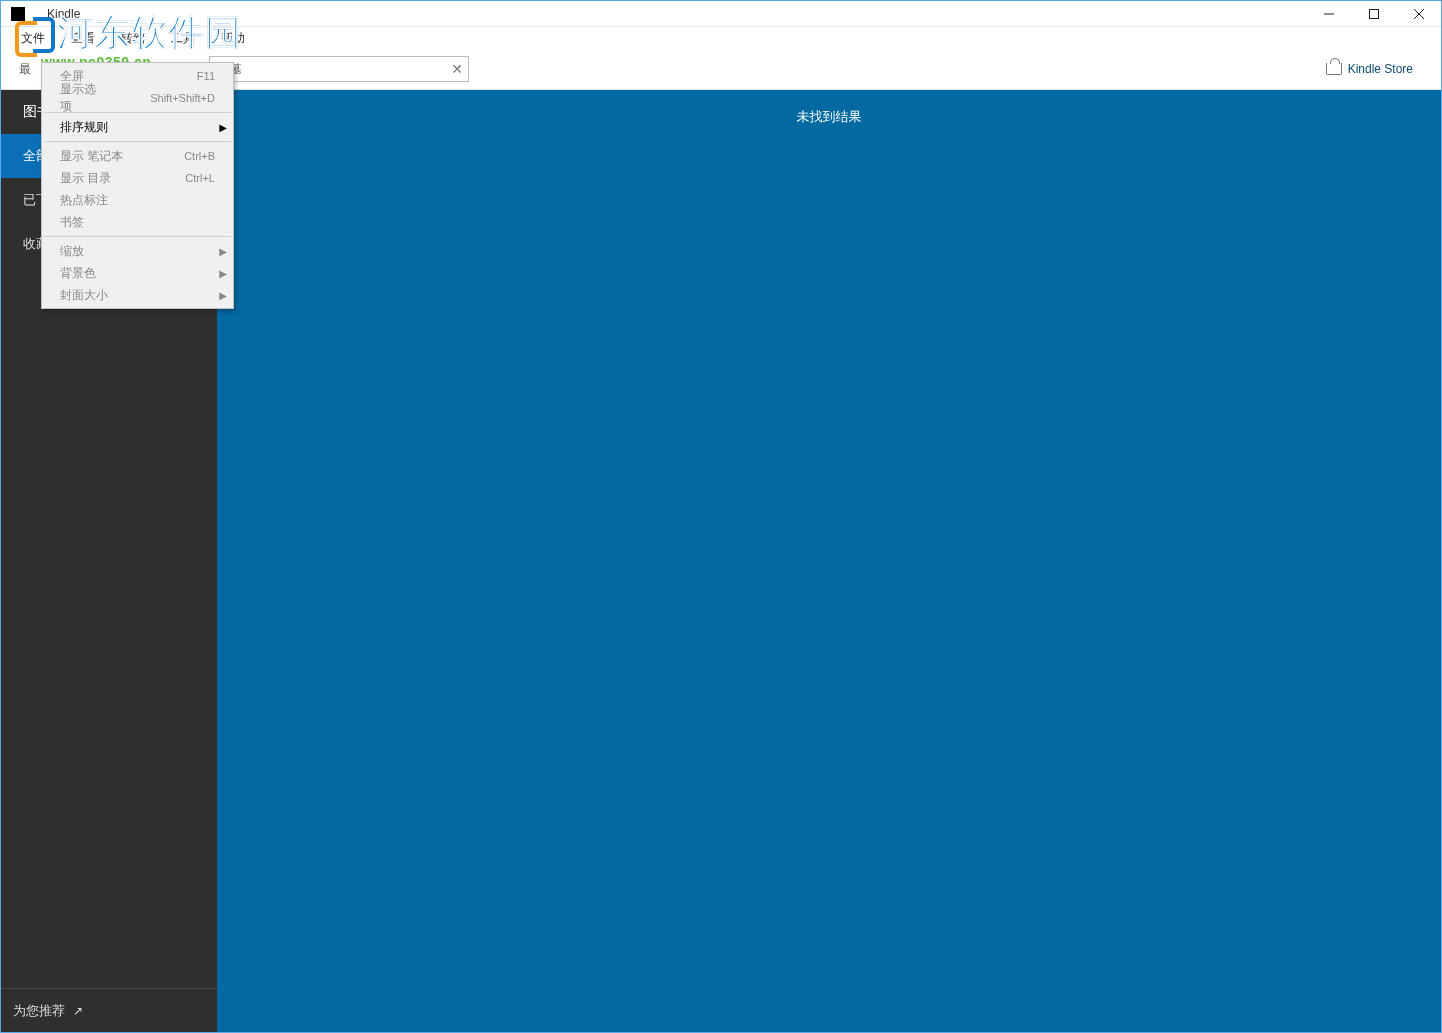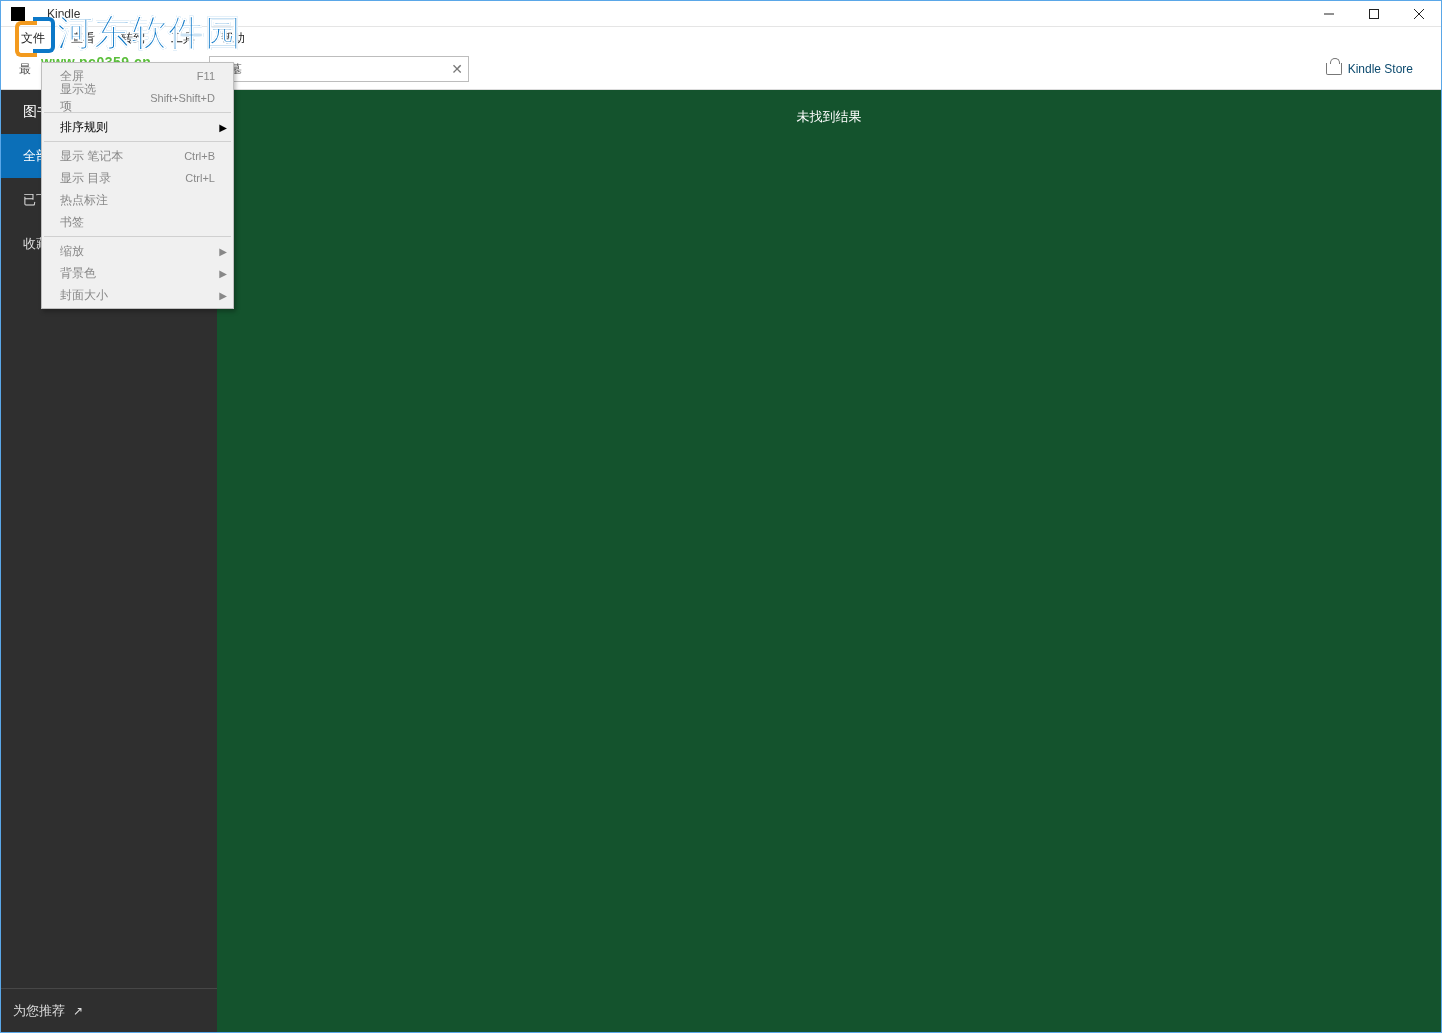--- a/index.html
+++ b/index.html
@@ -36,21 +36,21 @@
 
   
   .body { display: flex; height: calc(100% - 26px - 22px - 41px); position: relative; }
   .sidebar { width: 216px; background: #2f2f2f; display: flex; flex-direction: column; color: #ddd; font-size: 13px; }
   .side-item { height: 44px; display:flex; align-items:center; padding-left: 22px; cursor:pointer; }
   .side-item.header { color: #fff; font-size:14px; }
   .side-item.selected { background: #0b6fb8; color: #fff; }
   .side-footer { margin-top:auto; height:44px; display:flex; align-items:center; padding-left:12px; border-top:1px solid #474747; gap:8px; cursor:pointer;}
   .arrow-out { font-size: 12px; color:#ddd; }
 
-  .main { flex:1; background: #14532d; color:#fff; position: relative; }
+  .main { flex:1; background: #0369a1; color:#fff; position: relative; }
   .no-results { text-align:center; font-size:13px; color:#fff; padding-top:18px; }
 
   
   .dropdown { position: absolute; top: 61px; left: 40px; width: 193px; background: #f0f0f0; border: 1px solid #bfbfbf; box-shadow: 2px 3px 4px rgba(0,0,0,0.25); z-index: 100; font-size: 12px; padding: 2px 0;}
   .dd-row { height: 22px; display:flex; align-items:center; justify-content:space-between; padding: 0 18px 0 18px; color:#888; position:relative; }
   .dd-row.enabled { color:#000; }
   .dd-shortcut { color: #888; font-size:11px; white-space: nowrap; margin-left: 46px; }
   .dd-sep { height:1px; background:#d0d0d0; margin: 3px 2px; }
   .dd-arrow { position:absolute; right:6px; top:50%; transform: translateY(-50%); font-size:10px; color:#888;}
   .dd-row.enabled .dd-arrow { color:#000; }

